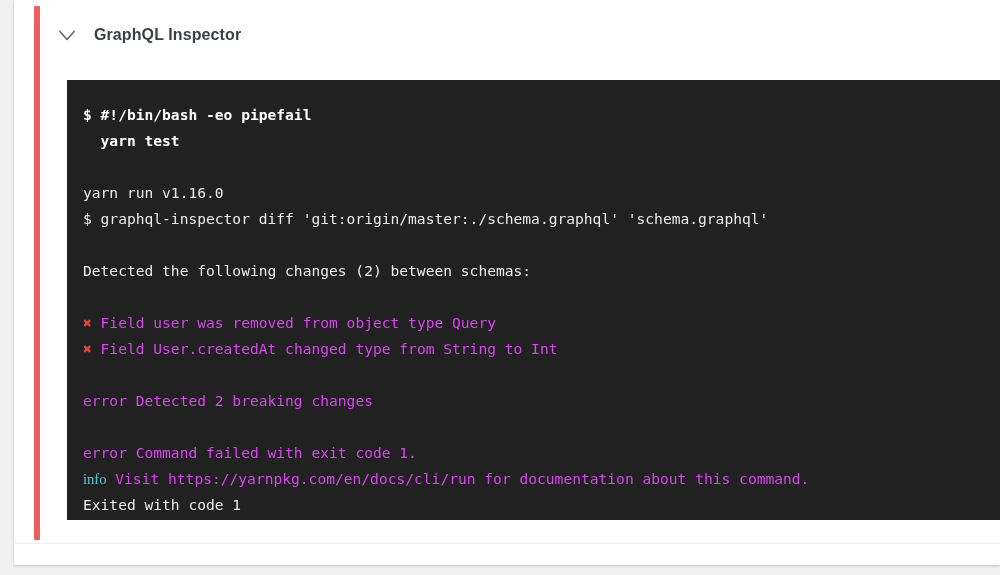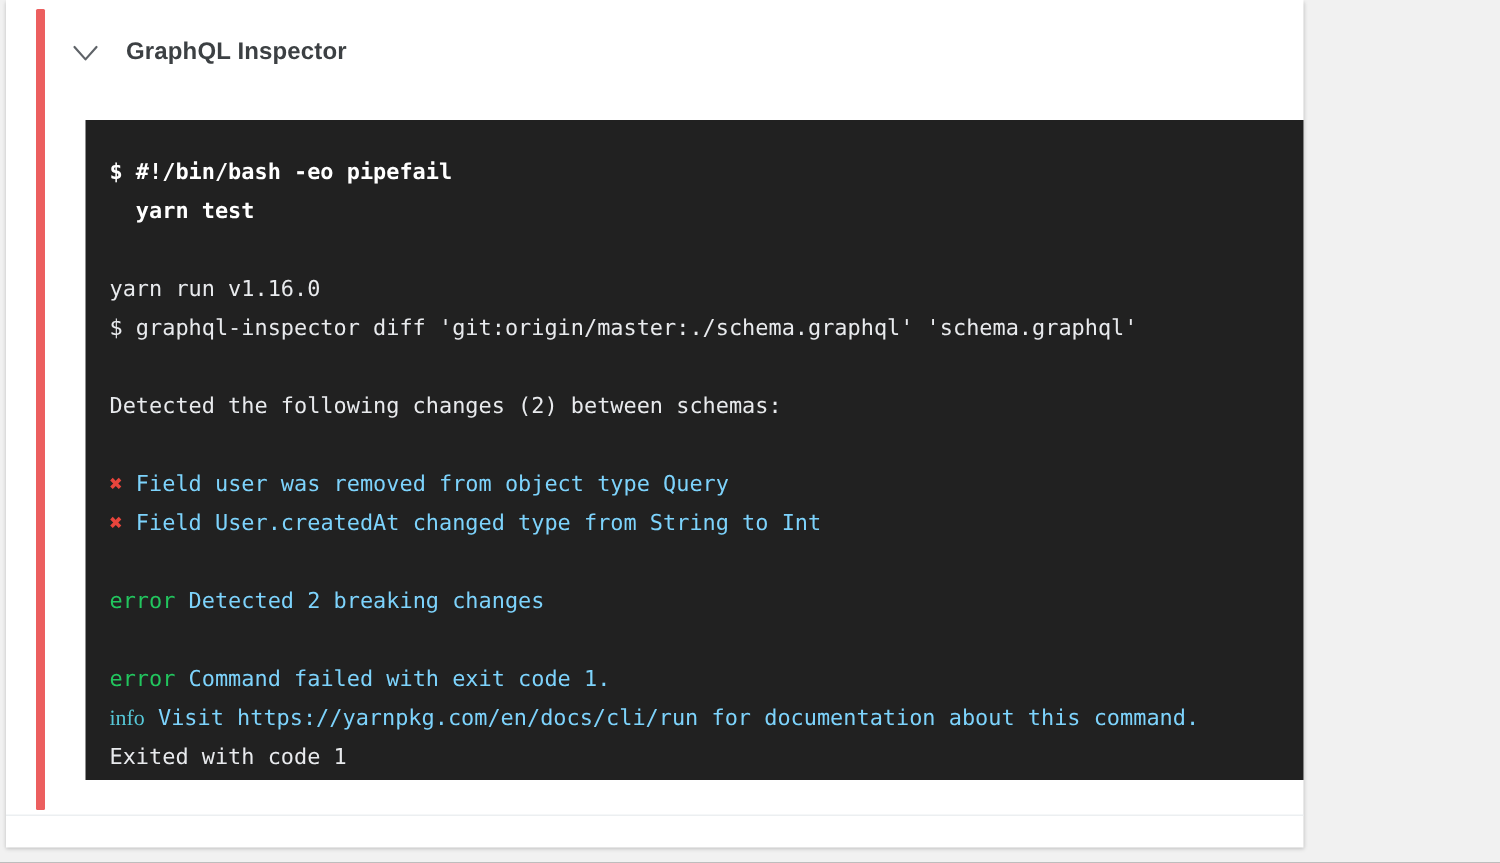--- a/index.html
+++ b/index.html
@@ -17,23 +17,23 @@
   .page {
     position: relative;
     width: 1000px;
     height: 575px;
     background: #f1f1f1;
   }
 
   
   .card {
     position: absolute;
-    left: 4px;
+    left: 14px;
     top: 0;
-    width: 865px;
+    width: 986px;
     height: 565px;
     background: #ffffff;
     box-shadow: 0 1px 3px rgba(0,0,0,0.14), 0 1px 2px rgba(0,0,0,0.08);
     overflow: hidden;
   }
 
   
   .accent-bar {
     position: absolute;
     left: 20px;
@@ -93,24 +93,24 @@
     font-size: 14.6px;
     line-height: 26px;
     color: #e8eaed;
     white-space: pre;
   }
 
   .line { white-space: pre; }
   .line.bold { font-weight: bold; color: #ffffff; }
   .line.blank { height: 26px; }
 
-  .tok-error  { color: #22c55e; text-align: right; }
+  .tok-error  { color: #d946ef; text-align: right; }
   .tok-info   { color: #56c8d8; font-family: Liberation Serif, serif; }
   .tok-cross  { color: #e8453c; font-weight: bold; }
-  .tok-text   { color: #7dd3fc; }
+  .tok-text   { color: #d946ef; }
 
   
   .card-divider {
     position: absolute;
     left: 0;
     top: 543px;
     width: 986px;
     height: 1px;
     background: #eceff1;
   }

